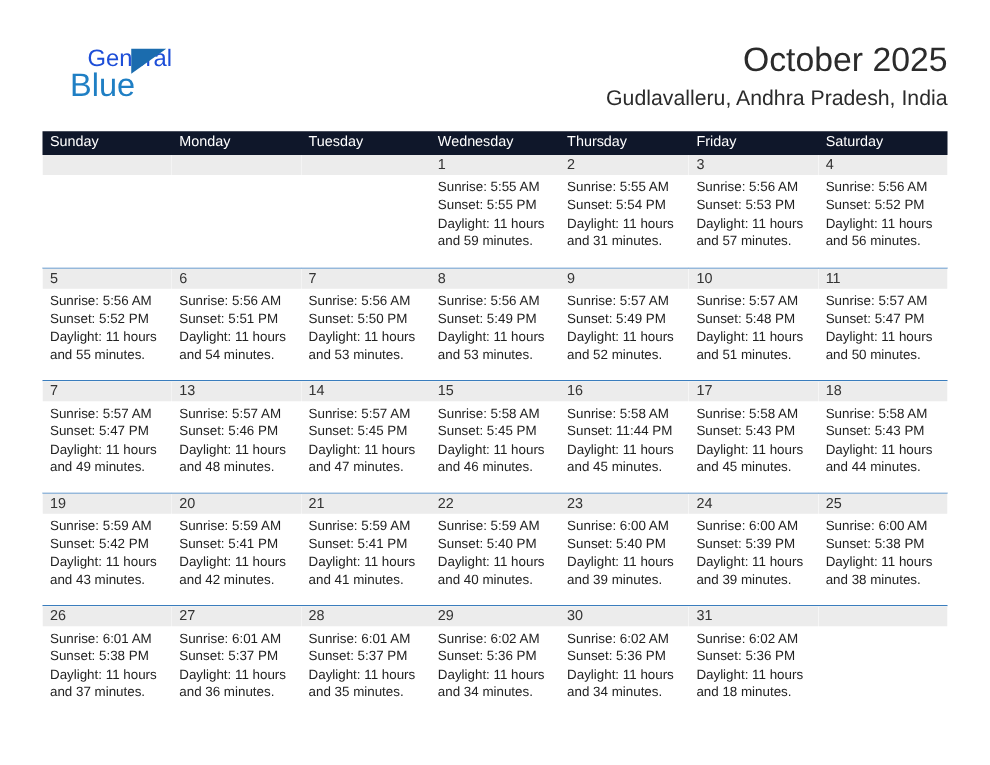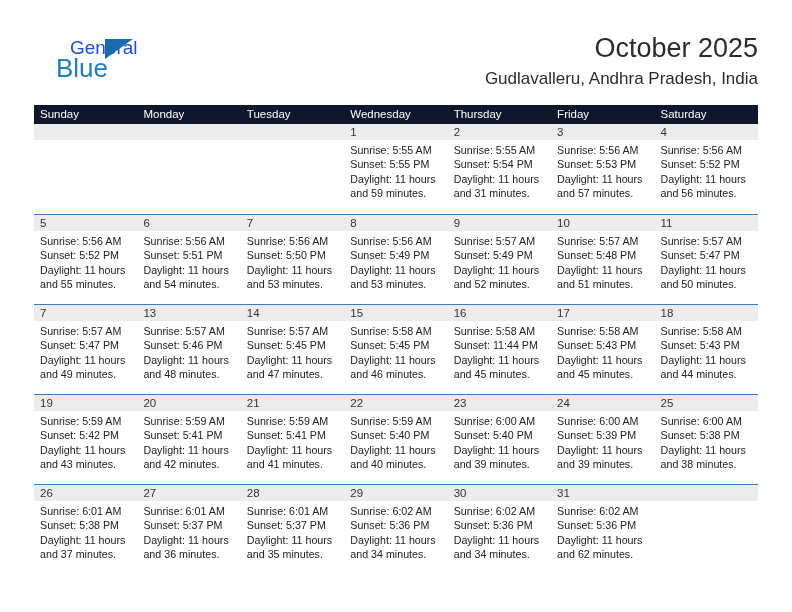--- a/index.html
+++ b/index.html
@@ -452,21 +452,21 @@
               <div class="cell-line">Daylight: 11 hours</div>
               <div class="cell-line">and 34 minutes.</div>
             </div>
           </div>
           <div class="cell">
             <div class="cell-num">31</div>
             <div class="cell-body">
               <div class="cell-line">Sunrise: 6:02 AM</div>
               <div class="cell-line">Sunset: 5:36 PM</div>
               <div class="cell-line">Daylight: 11 hours</div>
-              <div class="cell-line">and 62 minutes.</div>
+              <div class="cell-line">and 18 minutes.</div>
             </div>
           </div>
           <div class="cell empty">
             <div class="cell-num"></div>
             <div class="cell-body"></div>
           </div>
         </div>
       </div>
   </div>
 

